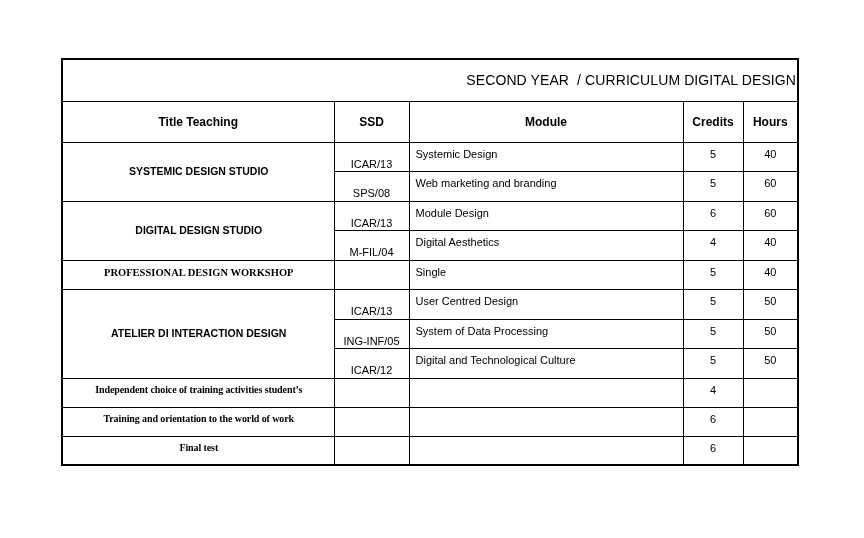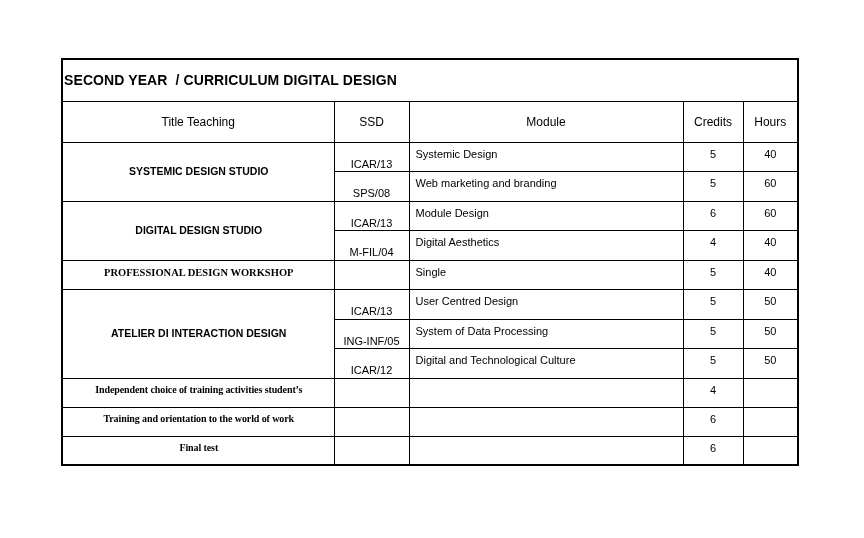--- a/index.html
+++ b/index.html
@@ -27,33 +27,33 @@
     width: 736px;
     border: 2px solid #000000;
   }
   table.curriculum td, table.curriculum th {
     border: 1px solid #000000;
     overflow: hidden;
     box-sizing: border-box;
   }
   tr.title-row { height: 42px; }
   td.title-cell {
-    text-align: left;
+    text-align: right;
     vertical-align: middle;
-    font-weight: bold;
+    font-weight: normal;
     font-size: 14px;
     letter-spacing: 0.1px;
     white-space: pre-wrap;
     border-bottom: 2px solid #000000;
   }
   tr.header-row { height: 41px; }
   th.col-h {
     text-align: center;
     vertical-align: middle;
-    font-weight: normal;
+    font-weight: bold;
     font-size: 12px;
     padding: 0 2px;
   }
   tr.data-row { height: 29px; }
   td.group {
     font-weight: bold;
     font-size: 10.5px;
     text-align: center;
     padding: 0 4px 0 5px;
     vertical-align: middle;

